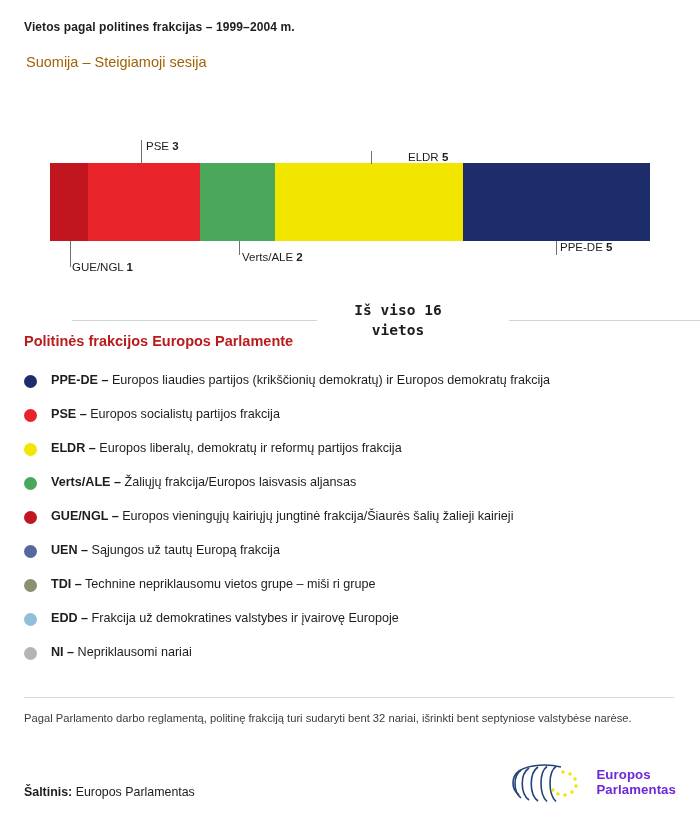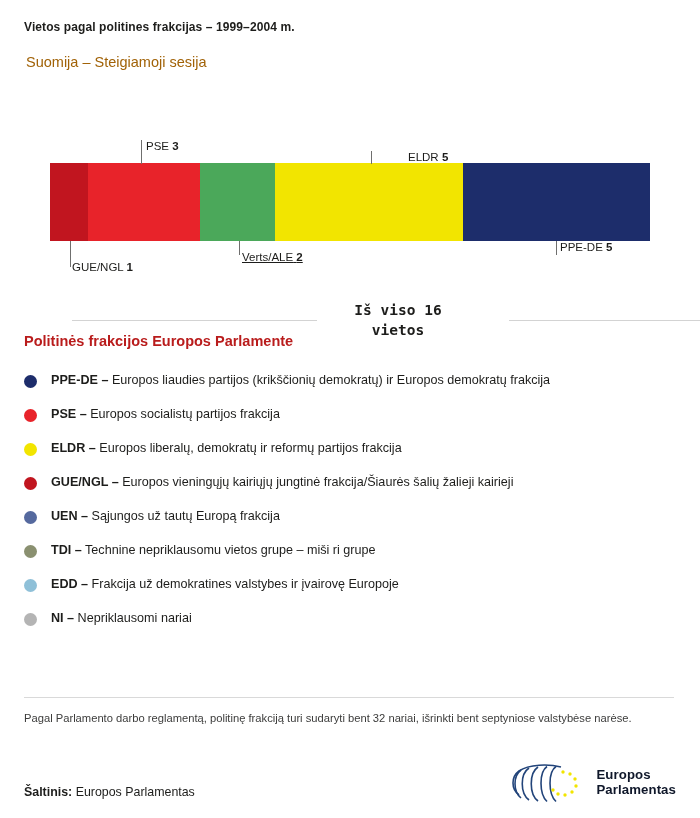--- a/index.html
+++ b/index.html
@@ -161,21 +161,21 @@
     right: 24px;
     top: 763px;
     display: flex;
     align-items: center;
     gap: 9px;
   }
   .ep-logo .mark { width: 78px; height: 40px; display: block; }
   .ep-logo .wordmark {
     font-size: 13.2px;
     font-weight: bold;
-    color: #0f172a;
+    color: #6d28d9;
     line-height: 1.12;
     letter-spacing: 0.1px;
   }
 </style>
 </head>
 <body>
 
 <div class="page">
 
   <div class="title">Vietos pagal politines frakcijas – 1999–2004 m.</div>
@@ -197,21 +197,21 @@
     <b>1</b>
   </div>
 
   <div class="leader" style="left:141px;top:140px;height:24px;"></div>
   <div class="callout" style="left:146px;top:140px;">
     <span>PSE</span>
     <b>3</b>
   </div>
 
   <div class="leader" style="left:239px;top:241px;height:14px;"></div>
-  <div class="callout" style="left:242px;top:251px;text-decoration:underline;">
+  <div class="callout" style="left:242px;top:251px;">
     <span>Verts/ALE</span>
     <b>2</b>
   </div>
 
   <div class="leader" style="left:371px;top:151px;height:13px;"></div>
   <div class="callout" style="left:375px;top:151px;padding-left:33px;">
     <span>ELDR</span>
     <b>5</b>
   </div>
 
@@ -242,20 +242,24 @@
     <div class="legend-row">
       <span class="dot" style="background:#e8232a;"></span>
       <span class="legend-text"><span class="abbr">PSE –</span><span> Europos socialistų partijos frakcija</span></span>
     </div>
 
     <div class="legend-row">
       <span class="dot" style="background:#f2e500;"></span>
       <span class="legend-text"><span class="abbr">ELDR –</span><span> Europos liberalų, demokratų ir reformų partijos frakcija</span></span>
     </div>
 
+    <div class="legend-row">
+      <span class="dot" style="background:#4ba85a;"></span>
+      <span class="legend-text"><span class="abbr">Verts/ALE –</span><span> Žaliųjų frakcija/Europos laisvasis aljansas</span></span>
+    </div>
 
     <div class="legend-row">
       <span class="dot" style="background:#c1151f;"></span>
       <span class="legend-text"><span class="abbr">GUE/NGL –</span><span> Europos vieningųjų kairiųjų jungtinė frakcija/Šiaurės šalių žalieji kairieji</span></span>
     </div>
 
     <div class="legend-row">
       <span class="dot" style="background:#55699e;"></span>
       <span class="legend-text"><span class="abbr">UEN –</span><span> Sąjungos už tautų Europą frakcija</span></span>
     </div>

